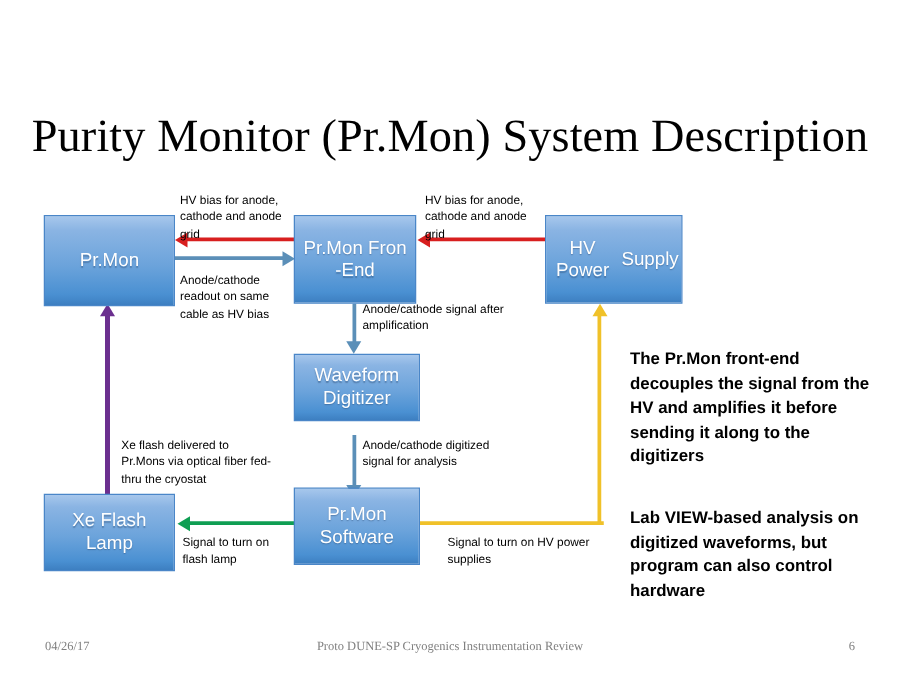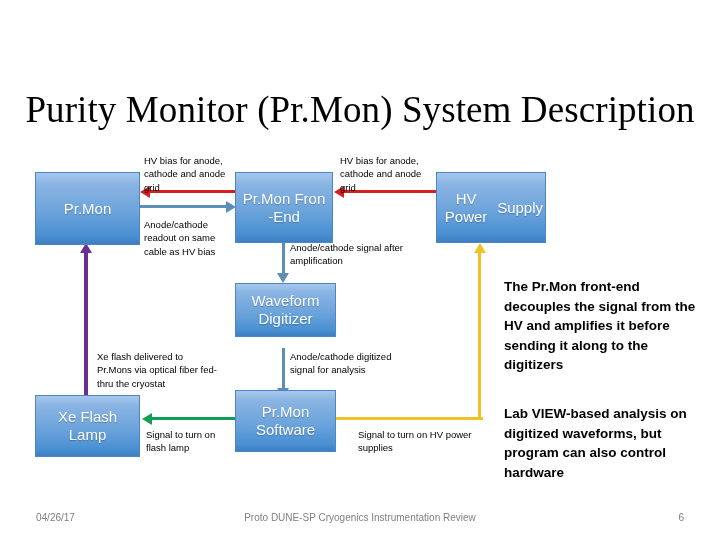--- a/index.html
+++ b/index.html
@@ -77,21 +77,21 @@
   .arrow-head {
     position: absolute;
     width: 0;
     height: 0;
   }
 
   
   .footer-left, .footer-center, .footer-right {
     position: absolute;
     bottom: 17px;
-    font-family: Liberation Sans, sans-serif;
+    font-family: Liberation Serif, serif;
     font-size: 10px;
     color: #808080;
   }
   .footer-left   { left: 36px; }
   .footer-center { left: 0; width: 720px; text-align: center; }
   .footer-right  { right: 36px; }
 </style>
 </head>
 <body>
 

